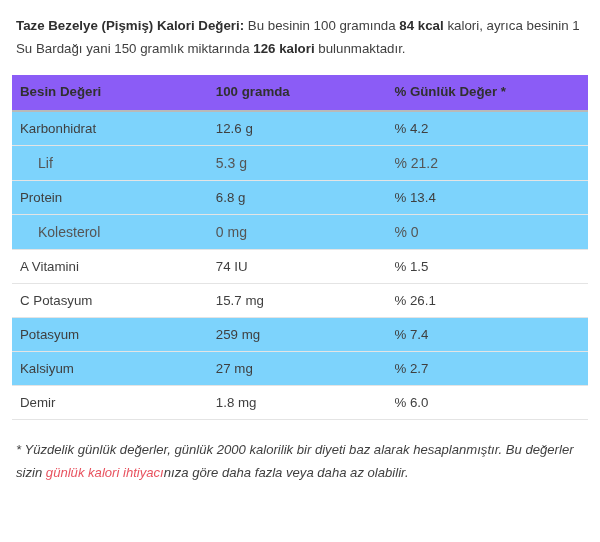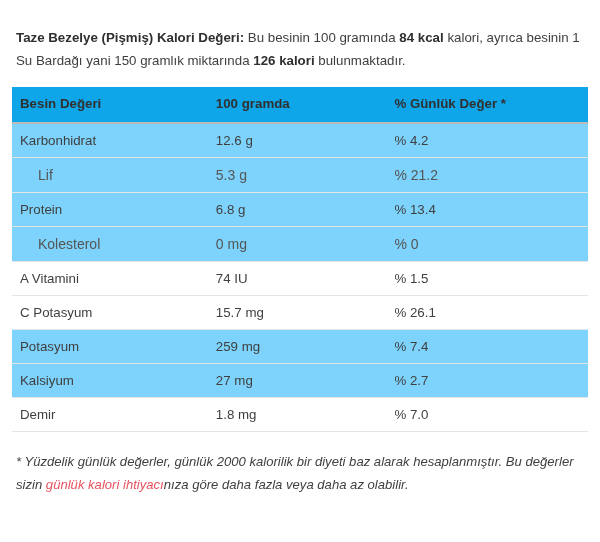--- a/index.html
+++ b/index.html
@@ -11,21 +11,21 @@
     width: 600px;
     height: 542px;
     background: #ffffff;
     font-family: "Liberation Sans", sans-serif;
     color: #3c3c3c;
     overflow: hidden;
   }
   .page {
     width: 600px;
     height: 542px;
-    padding: 14px 12px 0 12px;
+    padding: 2px 12px 0 12px;
     position: relative;
   }
 
   
   .intro {
     font-size: 13.3px;
     line-height: 1.72;
     color: #3f3f3f;
     padding: 0 4px;
     margin-bottom: 14px;
@@ -38,21 +38,21 @@
     border-collapse: collapse;
     font-size: 13.3px;
   }
   table.nutri thead th {
     text-align: left;
     font-weight: bold;
     font-size: 13.3px;
     color: #303030;
     padding: 9px 8px 11px 8px;
     border-bottom: 2px solid #b9b9b9;
-    background: #0ea5e9;
+    background: #8b5cf6;
   }
   table.nutri tbody td {
     padding: 9px 8px;
     border-bottom: 1px solid #e4e4e4;
     color: #3f3f3f;
     vertical-align: middle;
   }
   table.nutri tbody tr.alt td {
     background: #7dd3fc;
   }
@@ -139,21 +139,21 @@
         <td class="c-dv">% 7.4</td>
       </tr>
       <tr class="alt">
         <td class="c-name">Kalsiyum</td>
         <td class="c-per">27 mg</td>
         <td class="c-dv">% 2.7</td>
       </tr>
       <tr>
         <td class="c-name">Demir</td>
         <td class="c-per">1.8 mg</td>
-        <td class="c-dv">% 7.0</td>
+        <td class="c-dv">% 6.0</td>
       </tr>
     </tbody>
   </table>
 
   <p class="footnote">
     <span>* Yüzdelik günlük değerler, günlük 2000 kalorilik bir diyeti baz alarak hesaplanmıştır. Bu değerler sizin </span><a class="link" href="#">günlük kalori ihtiyacı</a><span>nıza göre daha fazla veya daha az olabilir.</span>
   </p>
 
 </div>
 

